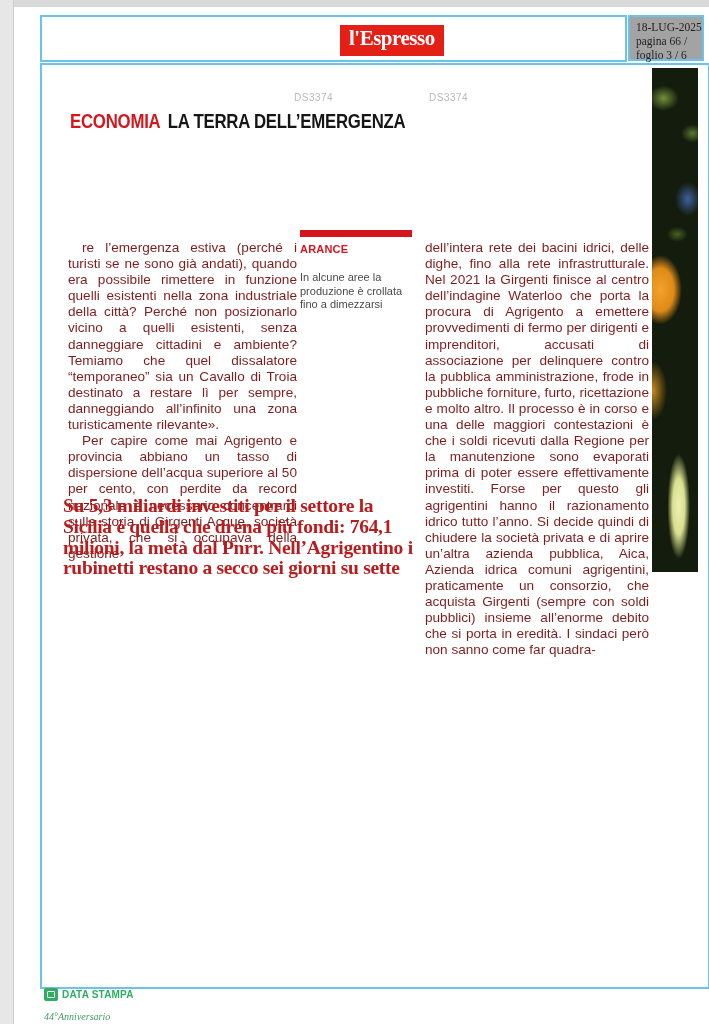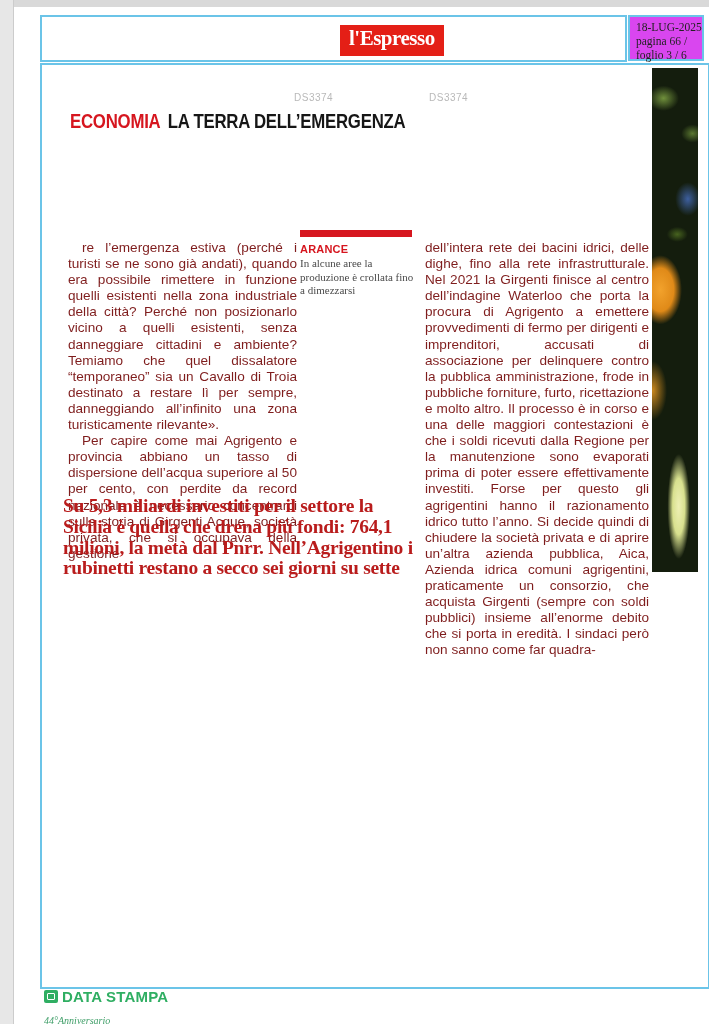--- a/index.html
+++ b/index.html
@@ -12,21 +12,21 @@
   .left-gutter{position:absolute;left:0;top:0;width:13px;height:1024px;background:#e7e7e7;border-right:1px solid #cccccc;}
   
   .logo-box{position:absolute;left:40px;top:15px;width:583px;height:43px;border:2px solid #6bc4e8;background:#fff;}
   .logo{
     position:absolute;left:340px;top:25px;height:27px;padding:1px 9px 3px 9px;
     background:#e41f16;color:#ffffff;font-family:"Liberation Serif",serif;
     font-weight:bold;font-size:21px;line-height:25px;letter-spacing:-0.5px;text-align:right;
   }
   .date-box{
     position:absolute;left:628px;top:15px;width:76px;height:46px;border:2px solid #6bc4e8;
-    background:#d946ef;font-family:"Liberation Serif",serif;font-size:11.5px;color:#222;
+    background:#a3a3a3;font-family:"Liberation Serif",serif;font-size:11.5px;color:#222;
     padding:3px 0 4px 6px;line-height:14px;box-sizing:border-box;
   }
   
   .main-box{position:absolute;left:40px;top:63px;width:666px;height:922px;border:2px solid #6bc4e8;background:#fff;}
   
   .wm{position:absolute;top:92px;font-family:"Liberation Sans",sans-serif;font-size:10px;color:#b9b9b9;letter-spacing:0.5px;}
   .wm1{left:294px;} .wm2{left:429px;}
   
   .headline{
     position:absolute;left:70px;top:109px;display:flex;gap:9px;white-space:nowrap;
@@ -39,21 +39,21 @@
     position:absolute;font-family:Liberation Sans, sans-serif;font-size:13.6px;
     line-height:16.1px;color:#7f1d1d;text-align:justify;
   }
   .col p{margin:0;}
   .col p.indent{text-indent:14px;}
   .col-left{left:68px;top:240px;width:229px;}
   .col-right{left:425px;top:240px;width:224px;}
   
   .info-bar{position:absolute;left:300px;top:230px;width:112px;height:7px;background:#d6161f;}
   .info-label{position:absolute;left:300px;top:243px;font-family:"Liberation Sans",sans-serif;font-weight:bold;font-size:11px;color:#d6161f;letter-spacing:0.2px;}
-  .info-caption{position:absolute;left:300px;top:257px;width:120px;font-family:Liberation Serif, serif;font-size:11px;line-height:13.5px;color:#4a4a4a;}
+  .info-caption{position:absolute;left:300px;top:271px;width:120px;font-family:Liberation Sans, sans-serif;font-size:11px;line-height:13.5px;color:#4a4a4a;}
   
   .pull-quote{
     position:absolute;left:63px;top:496px;width:362px;
     font-family:"Liberation Serif",serif;font-weight:bold;font-size:19.5px;
     line-height:20.8px;color:#b91c1c;letter-spacing:-0.3px;
   }
   
   .photo{
     position:absolute;left:652px;top:68px;width:46px;height:504px;
     background-color:#141d0d;
@@ -64,21 +64,21 @@
       radial-gradient(ellipse 18px 24px at 78% 26%, #3d5f9e 0%, rgba(40,70,120,0) 70%),
       radial-gradient(ellipse 22px 18px at 25% 6%, #70903c 0%, rgba(90,120,40,0) 70%),
       radial-gradient(ellipse 16px 13px at 88% 13%, #5a7730 0%, rgba(80,110,40,0) 70%),
       radial-gradient(ellipse 14px 10px at 55% 33%, #47631f 0%, rgba(60,85,25,0) 75%);
   }
   
   .footer{position:absolute;left:44px;top:988px;}
   .footer-row{display:flex;align-items:center;gap:4px;}
   .footer-icon{width:14px;height:13px;background:#2fae62;border-radius:2px;position:relative;}
   .footer-icon::after{content:"";position:absolute;left:3px;top:3px;width:6px;height:5px;border:1.5px solid #ffffff;border-radius:1px;}
-  .footer-brand{font-family:"Liberation Sans",sans-serif;font-weight:bold;font-size:15px;color:#2fae62;letter-spacing:0.2px;}
+  .footer-brand{font-family:"Liberation Sans",sans-serif;font-weight:bold;font-size:10px;color:#2fae62;letter-spacing:0.2px;}
   .footer-anniv{margin-top:10px;font-family:Liberation Serif, serif;font-style:italic;font-size:10px;color:#3f9e68;}
 </style>
 </head>
 <body>
 
 <div class="top-gutter"></div>
 <div class="left-gutter"></div>
 
 <div class="logo-box"></div>
 <div class="logo">l'Espresso</div>

